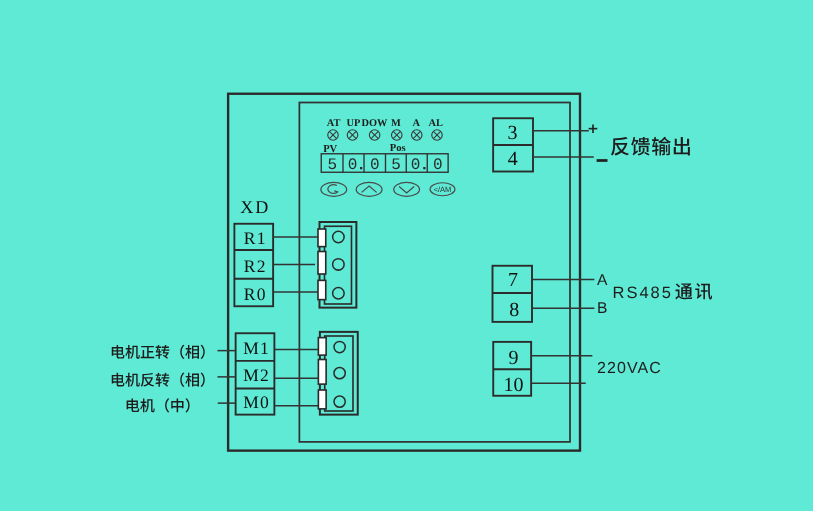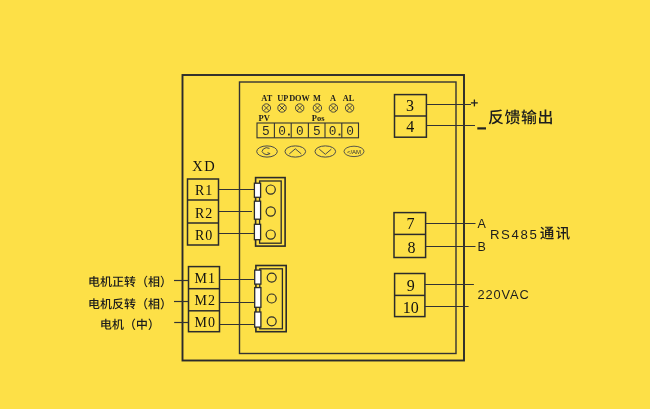--- a/index.html
+++ b/index.html
@@ -1,16 +1,16 @@
 <!DOCTYPE html>
 <html><head>
 <meta charset="utf-8">
 <style>
 html,body{margin:0;padding:0;background:#fff;}
-#stage{position:relative;width:650px;height:409px;background:#fde047;overflow:hidden;}
+#stage{position:relative;width:650px;height:409px;background:#5eead4;overflow:hidden;}
 </style>
 </head>
 <body>
 
 <div id="stage">
 <svg width="650" height="409" viewBox="0 0 650 409">
 
 <rect x="182.5" y="75" width="281.5" height="285.5" fill="none" stroke="#2b2b2b" stroke-width="1.9"></rect>
 
 <rect x="239.5" y="82" width="216.5" height="271.5" fill="none" stroke="#333" stroke-width="1.4"></rect>

